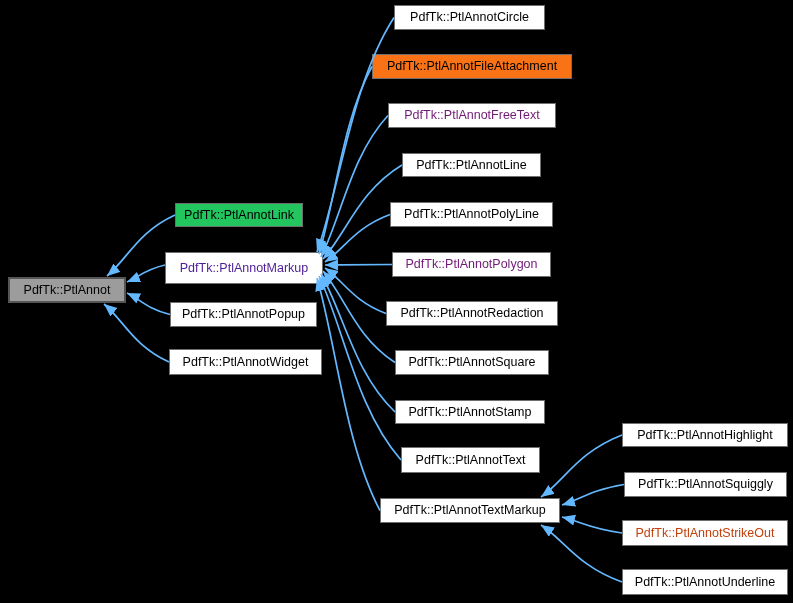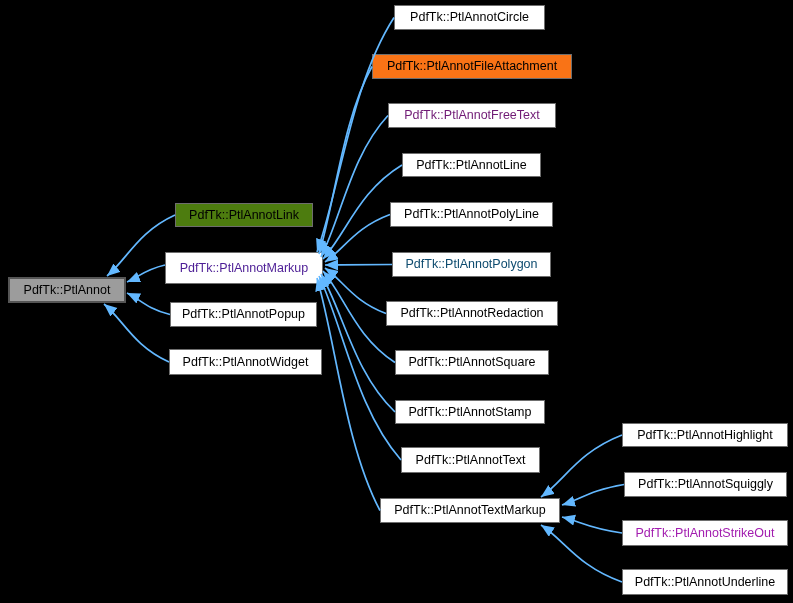--- a/index.html
+++ b/index.html
@@ -37,38 +37,38 @@
     height: 603px;
     pointer-events: none;
   }
 </style>
 </head>
 <body>
 
 <div id="canvas" style="background: rgb(0, 0, 0);">
   <div id="nodes-layer">
       <div class="node root" style="left: 8px; top: 277px; width: 118px; height: 26px; background: rgb(156, 156, 156); border-color: rgb(85, 85, 85); color: rgb(0, 0, 0);">PdfTk::PtlAnnot</div>
-      <div class="node" style="left: 175px; top: 203px; width: 138px; height: 24px; background: #4d7c0f; border-color: rgb(110, 110, 110); color: rgb(0, 0, 0);">PdfTk::PtlAnnotLink</div>
+      <div class="node" style="left: 175px; top: 203px; width: 128px; height: 24px; background: #22c55e; border-color: rgb(110, 110, 110); color: rgb(0, 0, 0);">PdfTk::PtlAnnotLink</div>
       <div class="node" style="left: 165px; top: 252px; width: 158px; height: 32px; background: rgb(255, 255, 255); border-color: rgb(110, 110, 110); color: #4c1d95;">PdfTk::PtlAnnotMarkup</div>
       <div class="node" style="left: 170px; top: 302px; width: 147px; height: 25px; background: rgb(255, 255, 255); border-color: rgb(110, 110, 110); color: rgb(0, 0, 0);">PdfTk::PtlAnnotPopup</div>
       <div class="node" style="left: 169px; top: 349px; width: 153px; height: 26px; background: rgb(255, 255, 255); border-color: rgb(110, 110, 110); color: rgb(0, 0, 0);">PdfTk::PtlAnnotWidget</div>
       <div class="node" style="left: 394px; top: 5px; width: 151px; height: 25px; background: rgb(255, 255, 255); border-color: rgb(110, 110, 110); color: rgb(0, 0, 0);">PdfTk::PtlAnnotCircle</div>
       <div class="node" style="left: 372px; top: 54px; width: 200px; height: 25px; background: #f97316; border-color: rgb(110, 110, 110); color: rgb(0, 0, 0);">PdfTk::PtlAnnotFileAttachment</div>
       <div class="node" style="left: 388px; top: 103px; width: 168px; height: 25px; background: rgb(255, 255, 255); border-color: rgb(110, 110, 110); color: #701a75;">PdfTk::PtlAnnotFreeText</div>
       <div class="node" style="left: 402px; top: 153px; width: 139px; height: 24px; background: rgb(255, 255, 255); border-color: rgb(110, 110, 110); color: rgb(0, 0, 0);">PdfTk::PtlAnnotLine</div>
       <div class="node" style="left: 390px; top: 202px; width: 163px; height: 25px; background: rgb(255, 255, 255); border-color: rgb(110, 110, 110); color: rgb(0, 0, 0);">PdfTk::PtlAnnotPolyLine</div>
-      <div class="node" style="left: 392px; top: 252px; width: 159px; height: 25px; background: rgb(255, 255, 255); border-color: rgb(110, 110, 110); color: #0c4a6e;">PdfTk::PtlAnnotPolygon</div>
+      <div class="node" style="left: 392px; top: 252px; width: 159px; height: 25px; background: rgb(255, 255, 255); border-color: rgb(110, 110, 110); color: #701a75;">PdfTk::PtlAnnotPolygon</div>
       <div class="node" style="left: 386px; top: 301px; width: 172px; height: 25px; background: rgb(255, 255, 255); border-color: rgb(110, 110, 110); color: rgb(0, 0, 0);">PdfTk::PtlAnnotRedaction</div>
       <div class="node" style="left: 395px; top: 350px; width: 154px; height: 25px; background: rgb(255, 255, 255); border-color: rgb(110, 110, 110); color: rgb(0, 0, 0);">PdfTk::PtlAnnotSquare</div>
       <div class="node" style="left: 395px; top: 400px; width: 150px; height: 24px; background: rgb(255, 255, 255); border-color: rgb(110, 110, 110); color: rgb(0, 0, 0);">PdfTk::PtlAnnotStamp</div>
       <div class="node" style="left: 401px; top: 447px; width: 139px; height: 26px; background: rgb(255, 255, 255); border-color: rgb(110, 110, 110); color: rgb(0, 0, 0);">PdfTk::PtlAnnotText</div>
       <div class="node" style="left: 380px; top: 498px; width: 180px; height: 25px; background: rgb(255, 255, 255); border-color: rgb(110, 110, 110); color: rgb(0, 0, 0);">PdfTk::PtlAnnotTextMarkup</div>
       <div class="node" style="left: 622px; top: 423px; width: 166px; height: 24px; background: rgb(255, 255, 255); border-color: rgb(110, 110, 110); color: rgb(0, 0, 0);">PdfTk::PtlAnnotHighlight</div>
       <div class="node" style="left: 624px; top: 472px; width: 163px; height: 25px; background: rgb(255, 255, 255); border-color: rgb(110, 110, 110); color: rgb(0, 0, 0);">PdfTk::PtlAnnotSquiggly</div>
-      <div class="node" style="left: 622px; top: 520px; width: 166px; height: 26px; background: rgb(255, 255, 255); border-color: rgb(110, 110, 110); color: #a21caf;">PdfTk::PtlAnnotStrikeOut</div>
+      <div class="node" style="left: 622px; top: 520px; width: 166px; height: 26px; background: rgb(255, 255, 255); border-color: rgb(110, 110, 110); color: #c2410c;">PdfTk::PtlAnnotStrikeOut</div>
       <div class="node" style="left: 622px; top: 569px; width: 166px; height: 26px; background: rgb(255, 255, 255); border-color: rgb(110, 110, 110); color: rgb(0, 0, 0);">PdfTk::PtlAnnotUnderline</div>
     </div>
   <svg id="edges" xmlns="http://www.w3.org/2000/svg">
     <defs>
       <marker id="arrow" markerUnits="userSpaceOnUse" markerWidth="14" markerHeight="12" refX="13" refY="5.5" orient="auto">
         <path d="M0,0 L13,5.5 L0,11 Z" fill="#63b8ff"></path>
       </marker>
     </defs>
   <path d="M175,215 C137.6,232.08 127.4,258.92 107,276" fill="none" stroke="#63b8ff" stroke-width="1.7" marker-end="url(#arrow)"></path>
       <path d="M165,265 C144.1,269.76 138.4,277.24 127,282" fill="none" stroke="#63b8ff" stroke-width="1.7" marker-end="url(#arrow)"></path>

